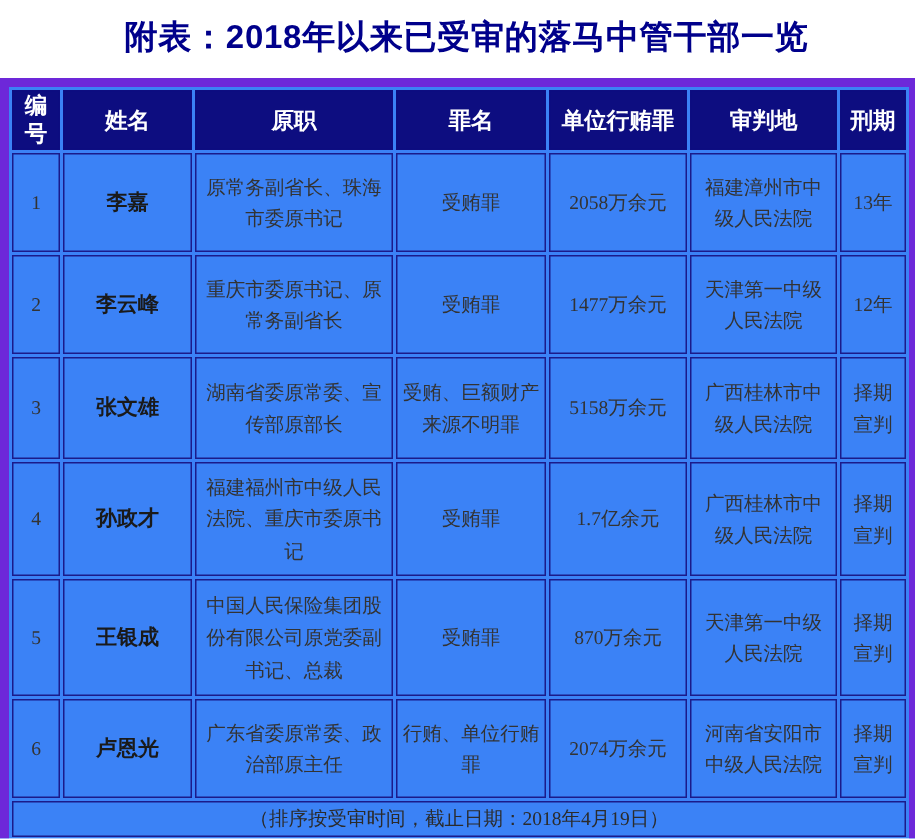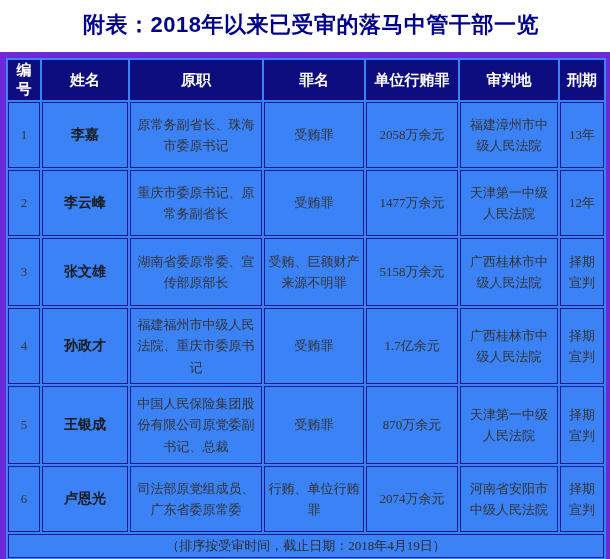--- a/index.html
+++ b/index.html
@@ -153,21 +153,21 @@
         <td class="name">王银成</td>
         <td>中国人民保险集团股份有限公司原党委副书记、总裁</td>
         <td>受贿罪</td>
         <td>870万余元</td>
         <td>天津第一中级人民法院</td>
         <td>择期宣判</td>
       </tr>
       <tr class="rh-66">
         <td class="no">6</td>
         <td class="name">卢恩光</td>
-        <td>司法部原党组成员、广东省委原常委</td>
+        <td>广东省委原常委、政治部原主任</td>
         <td>行贿、单位行贿罪</td>
         <td>2074万余元</td>
         <td>河南省安阳市中级人民法院</td>
         <td>择期宣判</td>
       </tr>
       <tr class="rh-24">
         <td class="footnote" colspan="7">（排序按受审时间，截止日期：2018年4月19日）</td>
       </tr>
     </tbody>
   </table>

